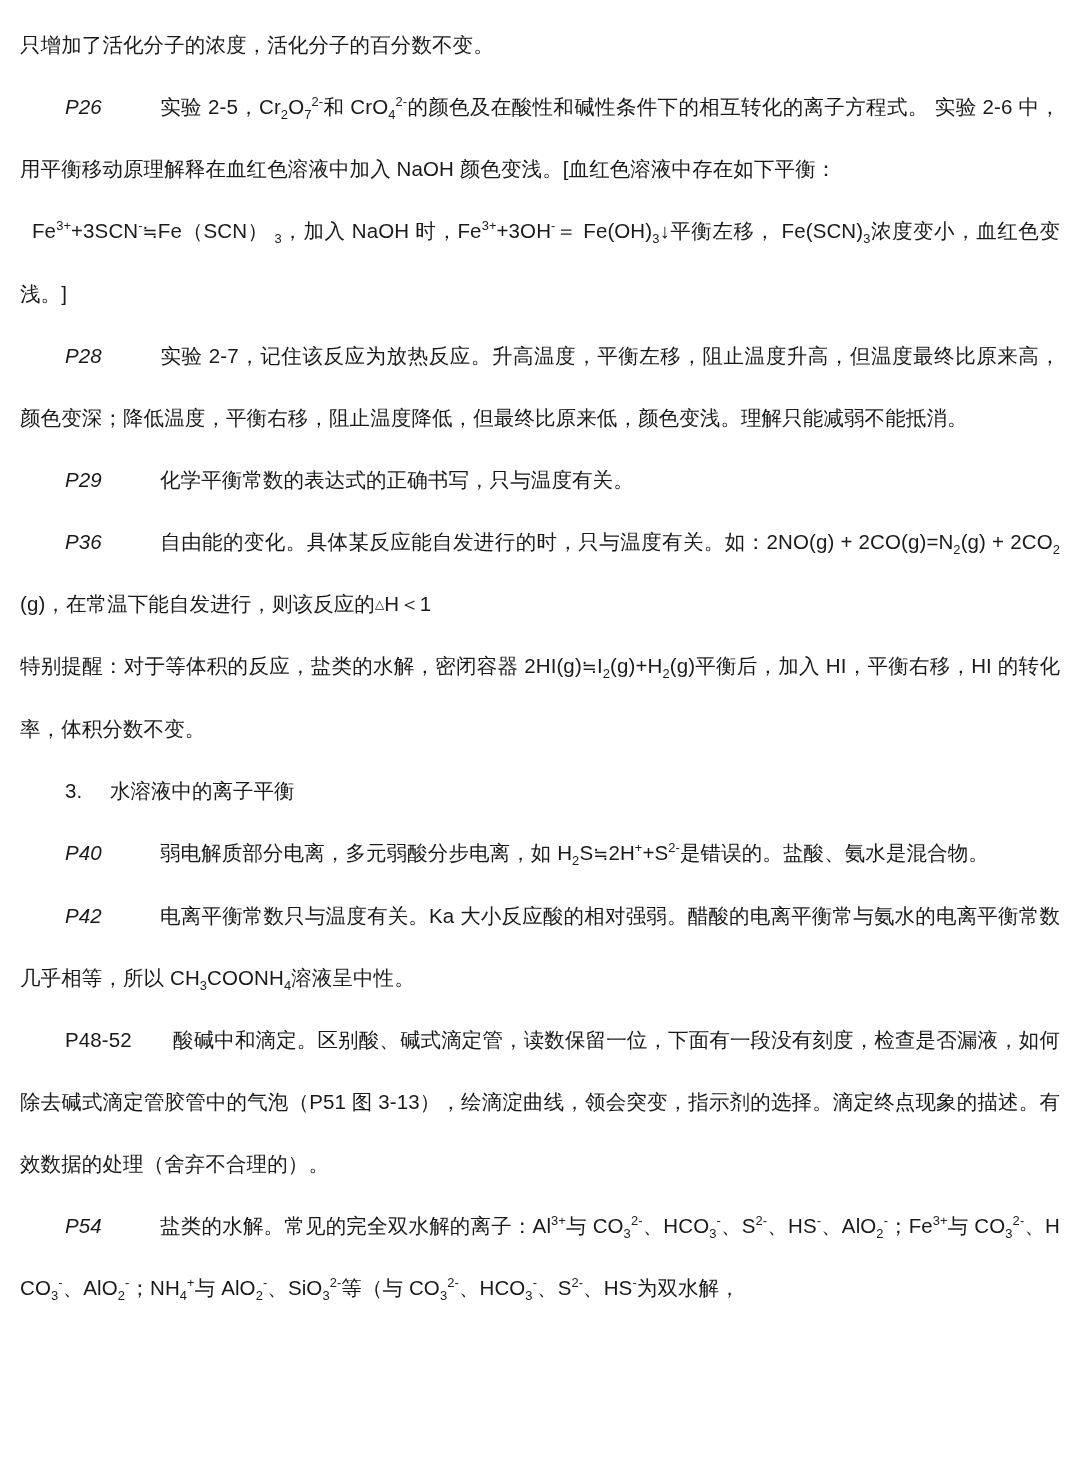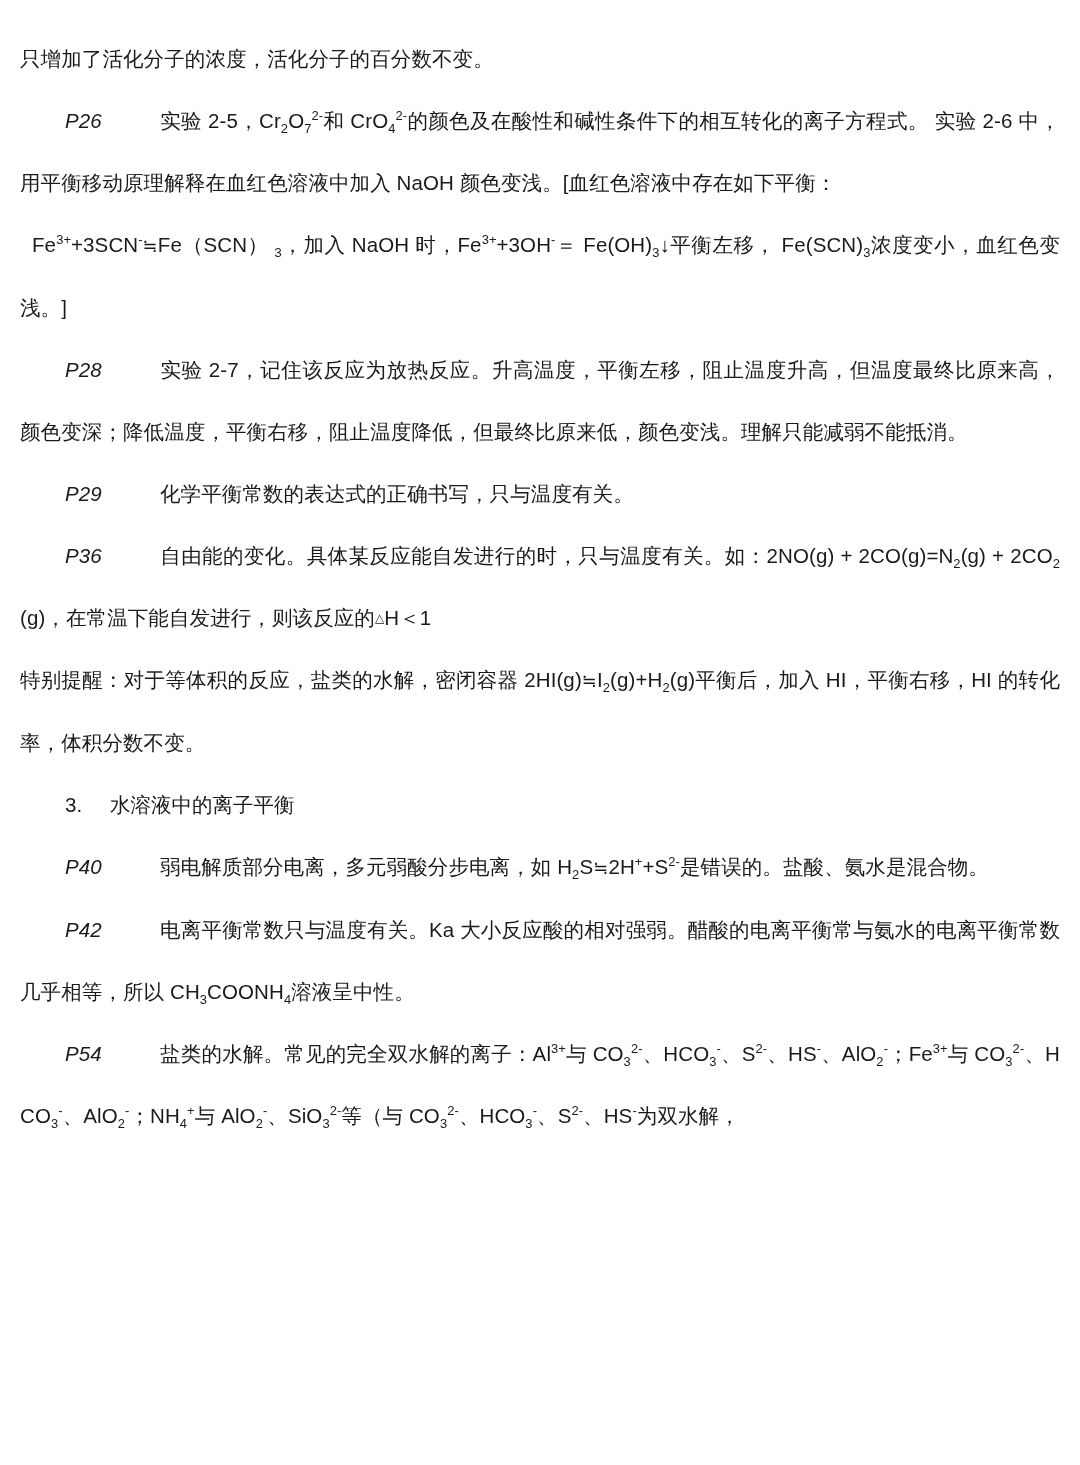--- a/index.html
+++ b/index.html
@@ -17,21 +17,21 @@
   #page {
     position: relative;
     width: 1080px;
     height: 1465px;
     padding: 0;
     box-sizing: border-box;
   }
   .doc-body {
     position: absolute;
     left: 20px;
-    top: 28px;
+    top: 14px;
     width: 1040px;
   }
   .para {
     font-size: 20.5px;
     line-height: 62px;
     text-align: justify;
     text-justify: inter-ideograph;
     letter-spacing: 0.1px;
     margin: 0;
     white-space: normal;
@@ -117,19 +117,22 @@
     </p>
 
     <p class="para last-no-justify">
       <span class="pre-indent"></span><span class="lbl">P40</span><span>弱电解质部分电离，多元弱酸分步电离，如 H</span><sub>2</sub><span>S</span><span class="eqsym">≒</span><span>2H</span><sup>+</sup><span>+S</span><sup>2-</sup><span>是错误的。盐酸、氨水是混合物。</span>
     </p>
 
     <p class="para">
       <span class="pre-indent"></span><span class="lbl">P42</span><span>电离平衡常数只与温度有关。Ka 大小反应酸的相对强弱。醋酸的电离平衡常与氨水的电离平衡常数几乎相等，所以 CH</span><sub>3</sub><span>COONH</span><sub>4</sub><span>溶液呈中性。</span>
     </p>
 
+    <p class="para">
+      <span class="pre-indent"></span><span class="lbl-wide">P48-52</span><span>酸碱中和滴定。区别酸、碱式滴定管，读数保留一位，下面有一段没有刻度，检查是否漏液，如何除去碱式滴定管胶管中的气泡（P51 图 3-13），绘滴淀曲线，领会突变，指示剂的选择。滴定终点现象的描述。有效数据的处理（舍弃不合理的）。</span>
+    </p>
 
     <p class="para">
       <span class="pre-indent"></span><span class="lbl">P54</span><span>盐类的水解。常见的完全双水解的离子：Al</span><sup>3+</sup><span>与 CO</span><sub>3</sub><sup>2-</sup><span>、HCO</span><sub>3</sub><sup>-</sup><span>、S</span><sup>2-</sup><span>、HS</span><sup>-</sup><span>、AlO</span><sub>2</sub><sup>-</sup><span>；Fe</span><sup>3+</sup><span>与 CO</span><sub>3</sub><sup>2-</sup><span>、HCO</span><sub>3</sub><sup>-</sup><span>、AlO</span><sub>2</sub><sup>-</sup><span>；NH</span><sub>4</sub><sup>+</sup><span>与 AlO</span><sub>2</sub><sup>-</sup><span>、SiO</span><sub>3</sub><sup>2-</sup><span>等（与 CO</span><sub>3</sub><sup>2-</sup><span>、HCO</span><sub>3</sub><sup>-</sup><span>、S</span><sup>2-</sup><span>、HS</span><sup>-</sup><span>为双水解，</span>
     </p>
 
   </div>
 </div>
 
 </body></html>

